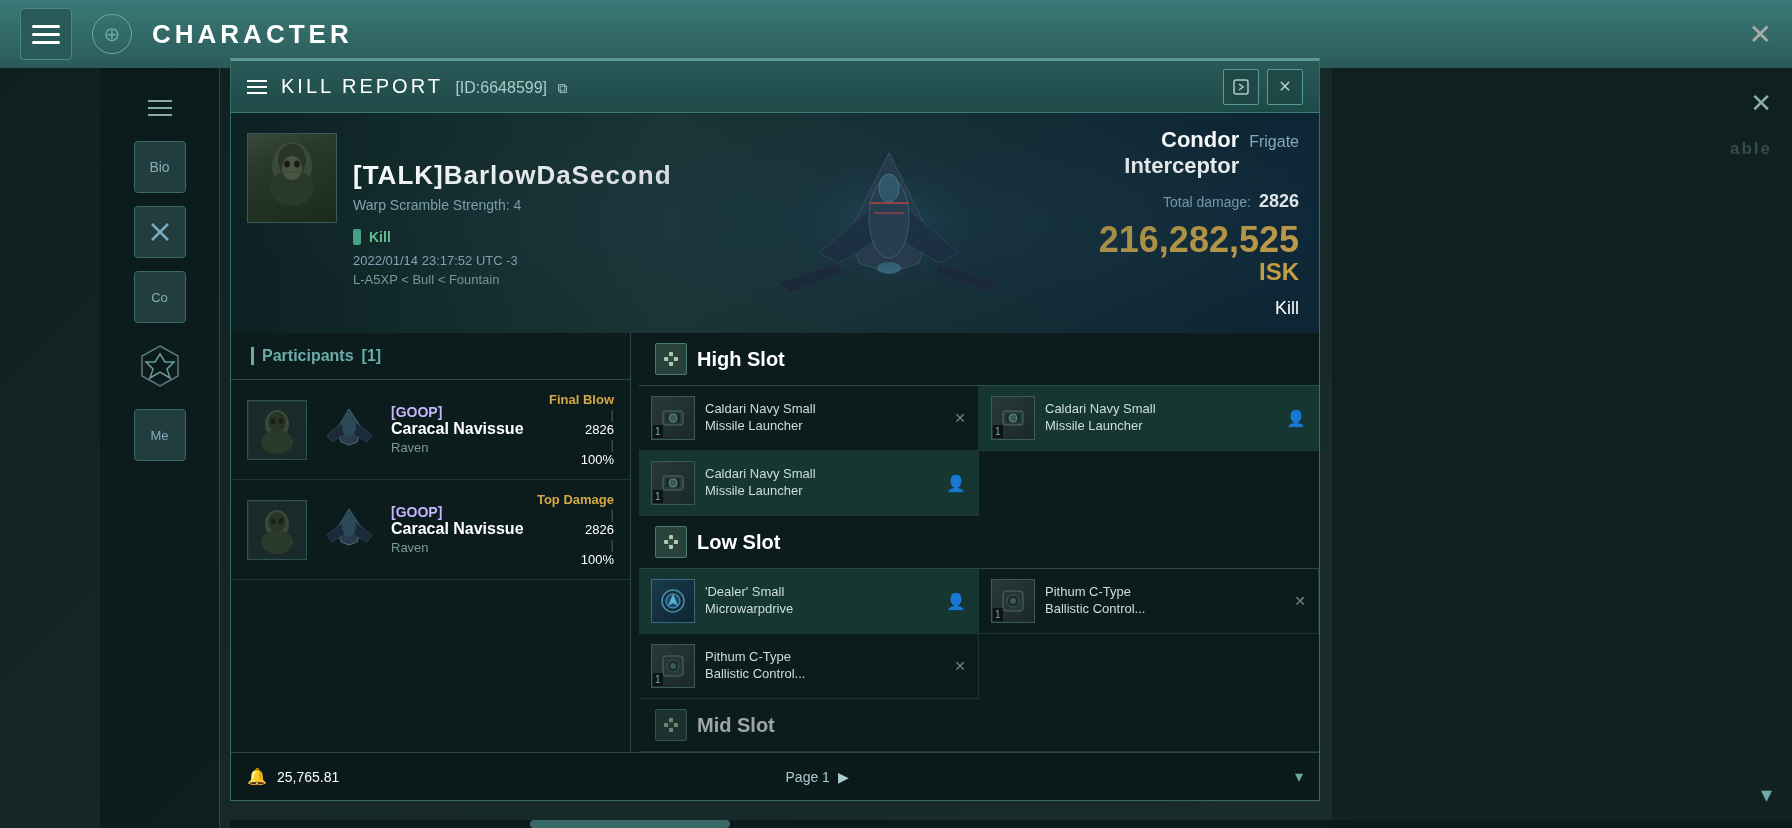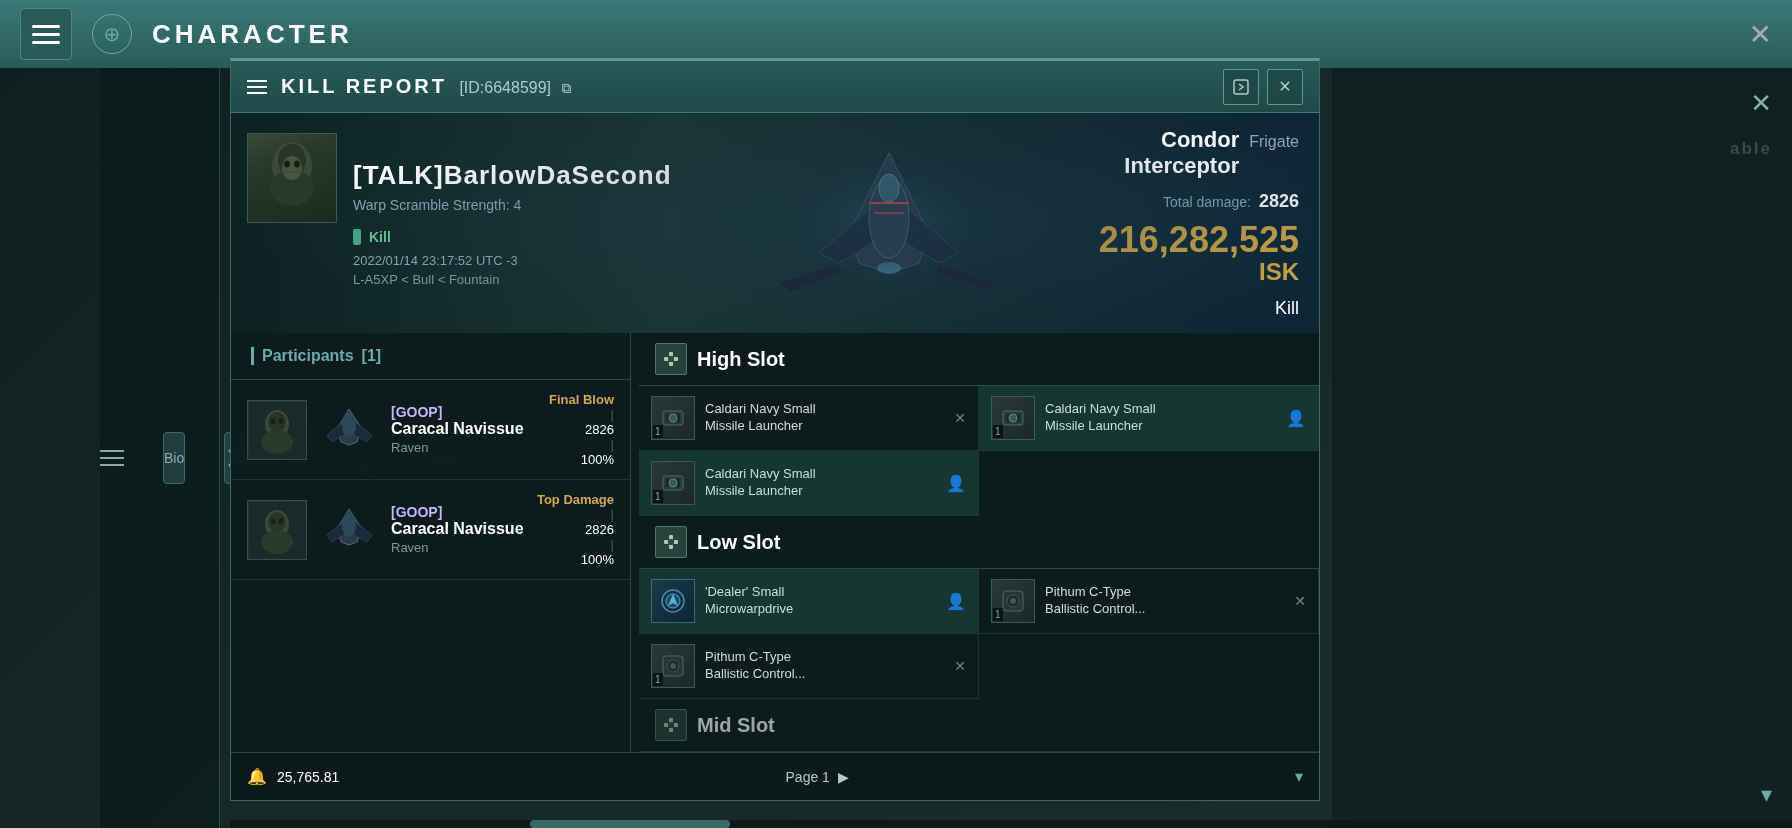--- a/index.html
+++ b/index.html
@@ -87,23 +87,24 @@
     
     .left-sidebar {
       position: absolute;
       top: 68px;
       left: 100px;
       width: 120px;
       bottom: 0;
       background: rgba(10,25,25,0.7);
       border-right: 1px solid #2a4a4a;
       display: flex;
+      flex-direction: column;
       align-items: center;
       padding-top: 20px;
-      gap: 39px;
+      gap: 13px;
     }
 
     .sidebar-hamburger {
       width: 40px;
       height: 40px;
       display: flex;
       flex-direction: column;
       align-items: center;
       justify-content: center;
       gap: 5px;
@@ -685,21 +686,21 @@
 
 <div class="kill-report-modal">
 
   <div class="modal-titlebar">
     <div class="modal-hamburger">
       <span></span>
       <span></span>
       <span></span>
     </div>
     <div>
-      <span style="font-size:20px;font-weight:bold;color:white;letter-spacing:3px;">KILL REPORT</span>
+      <span style="font-size:20px;font-weight:normal;color:white;letter-spacing:3px;">KILL REPORT</span>
       <span style="font-size:16px;color:#aacccc;margin-left:8px;">[ID:6648599]</span>
       <span style="font-size:14px;color:#aacccc;margin-left:6px;cursor:pointer;">⧉</span>
     </div>
     <div class="modal-actions">
       <div class="modal-action-btn">
         <svg width="18" height="18" viewBox="0 0 18 18">
           <rect x="2" y="2" width="14" height="14" rx="2" fill="none" stroke="#aacccc" stroke-width="1.5"></rect>
           <polyline points="7,6 11,9 7,12" fill="none" stroke="#aacccc" stroke-width="1.5"></polyline>
         </svg>
       </div>

